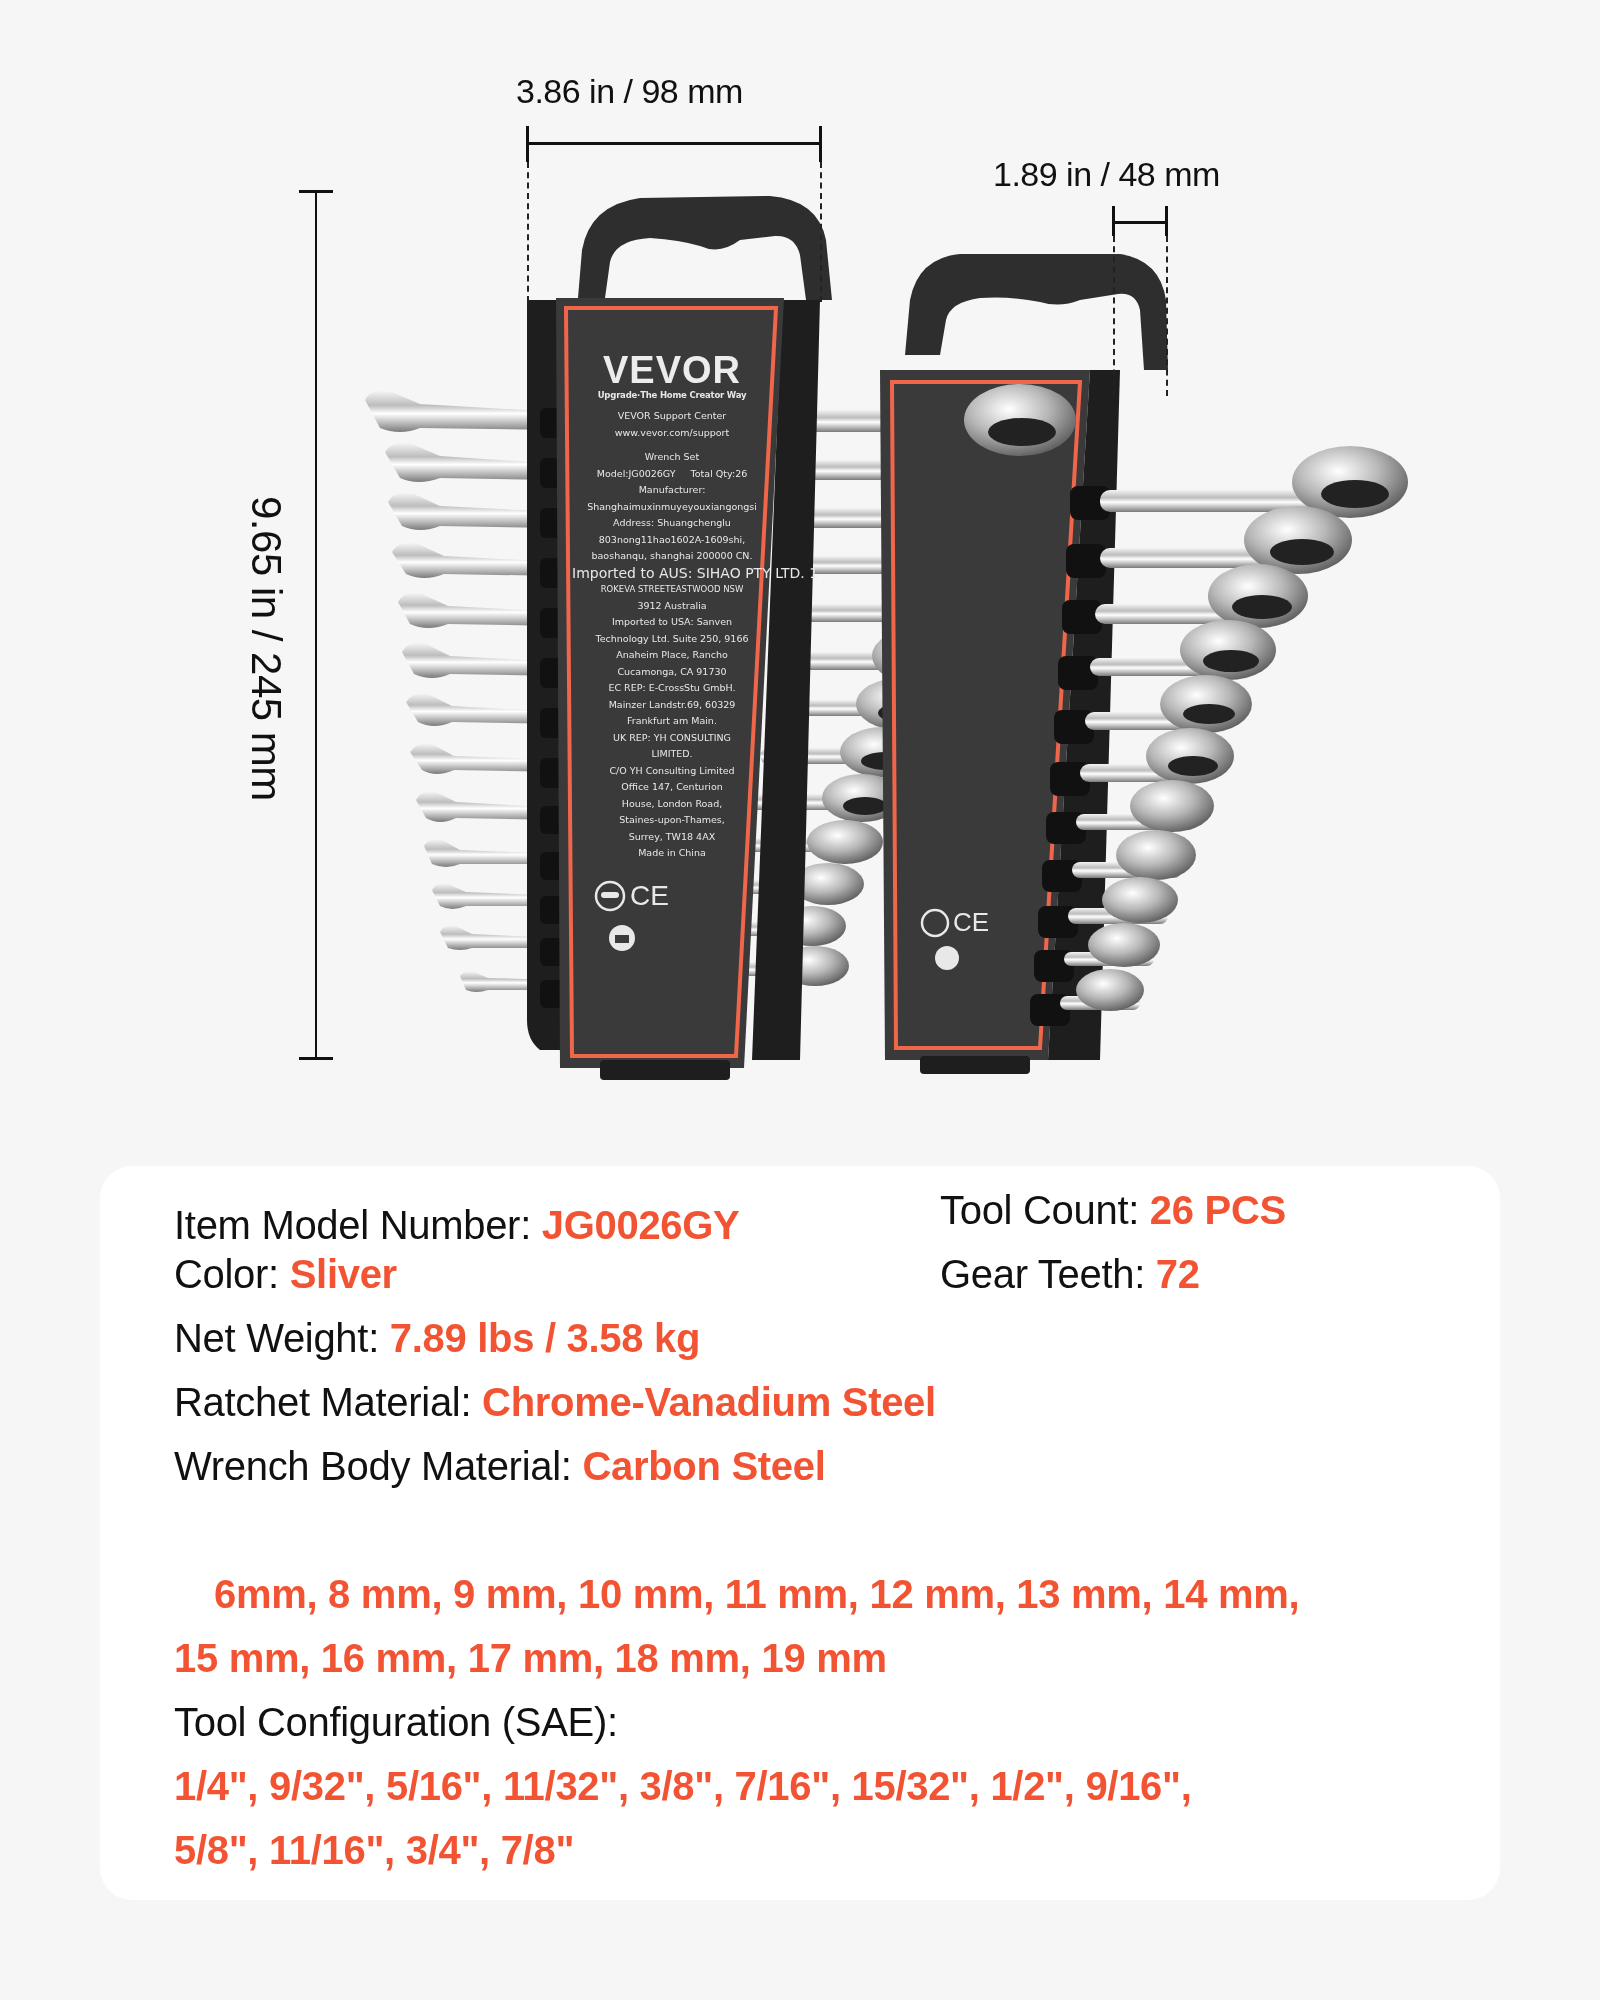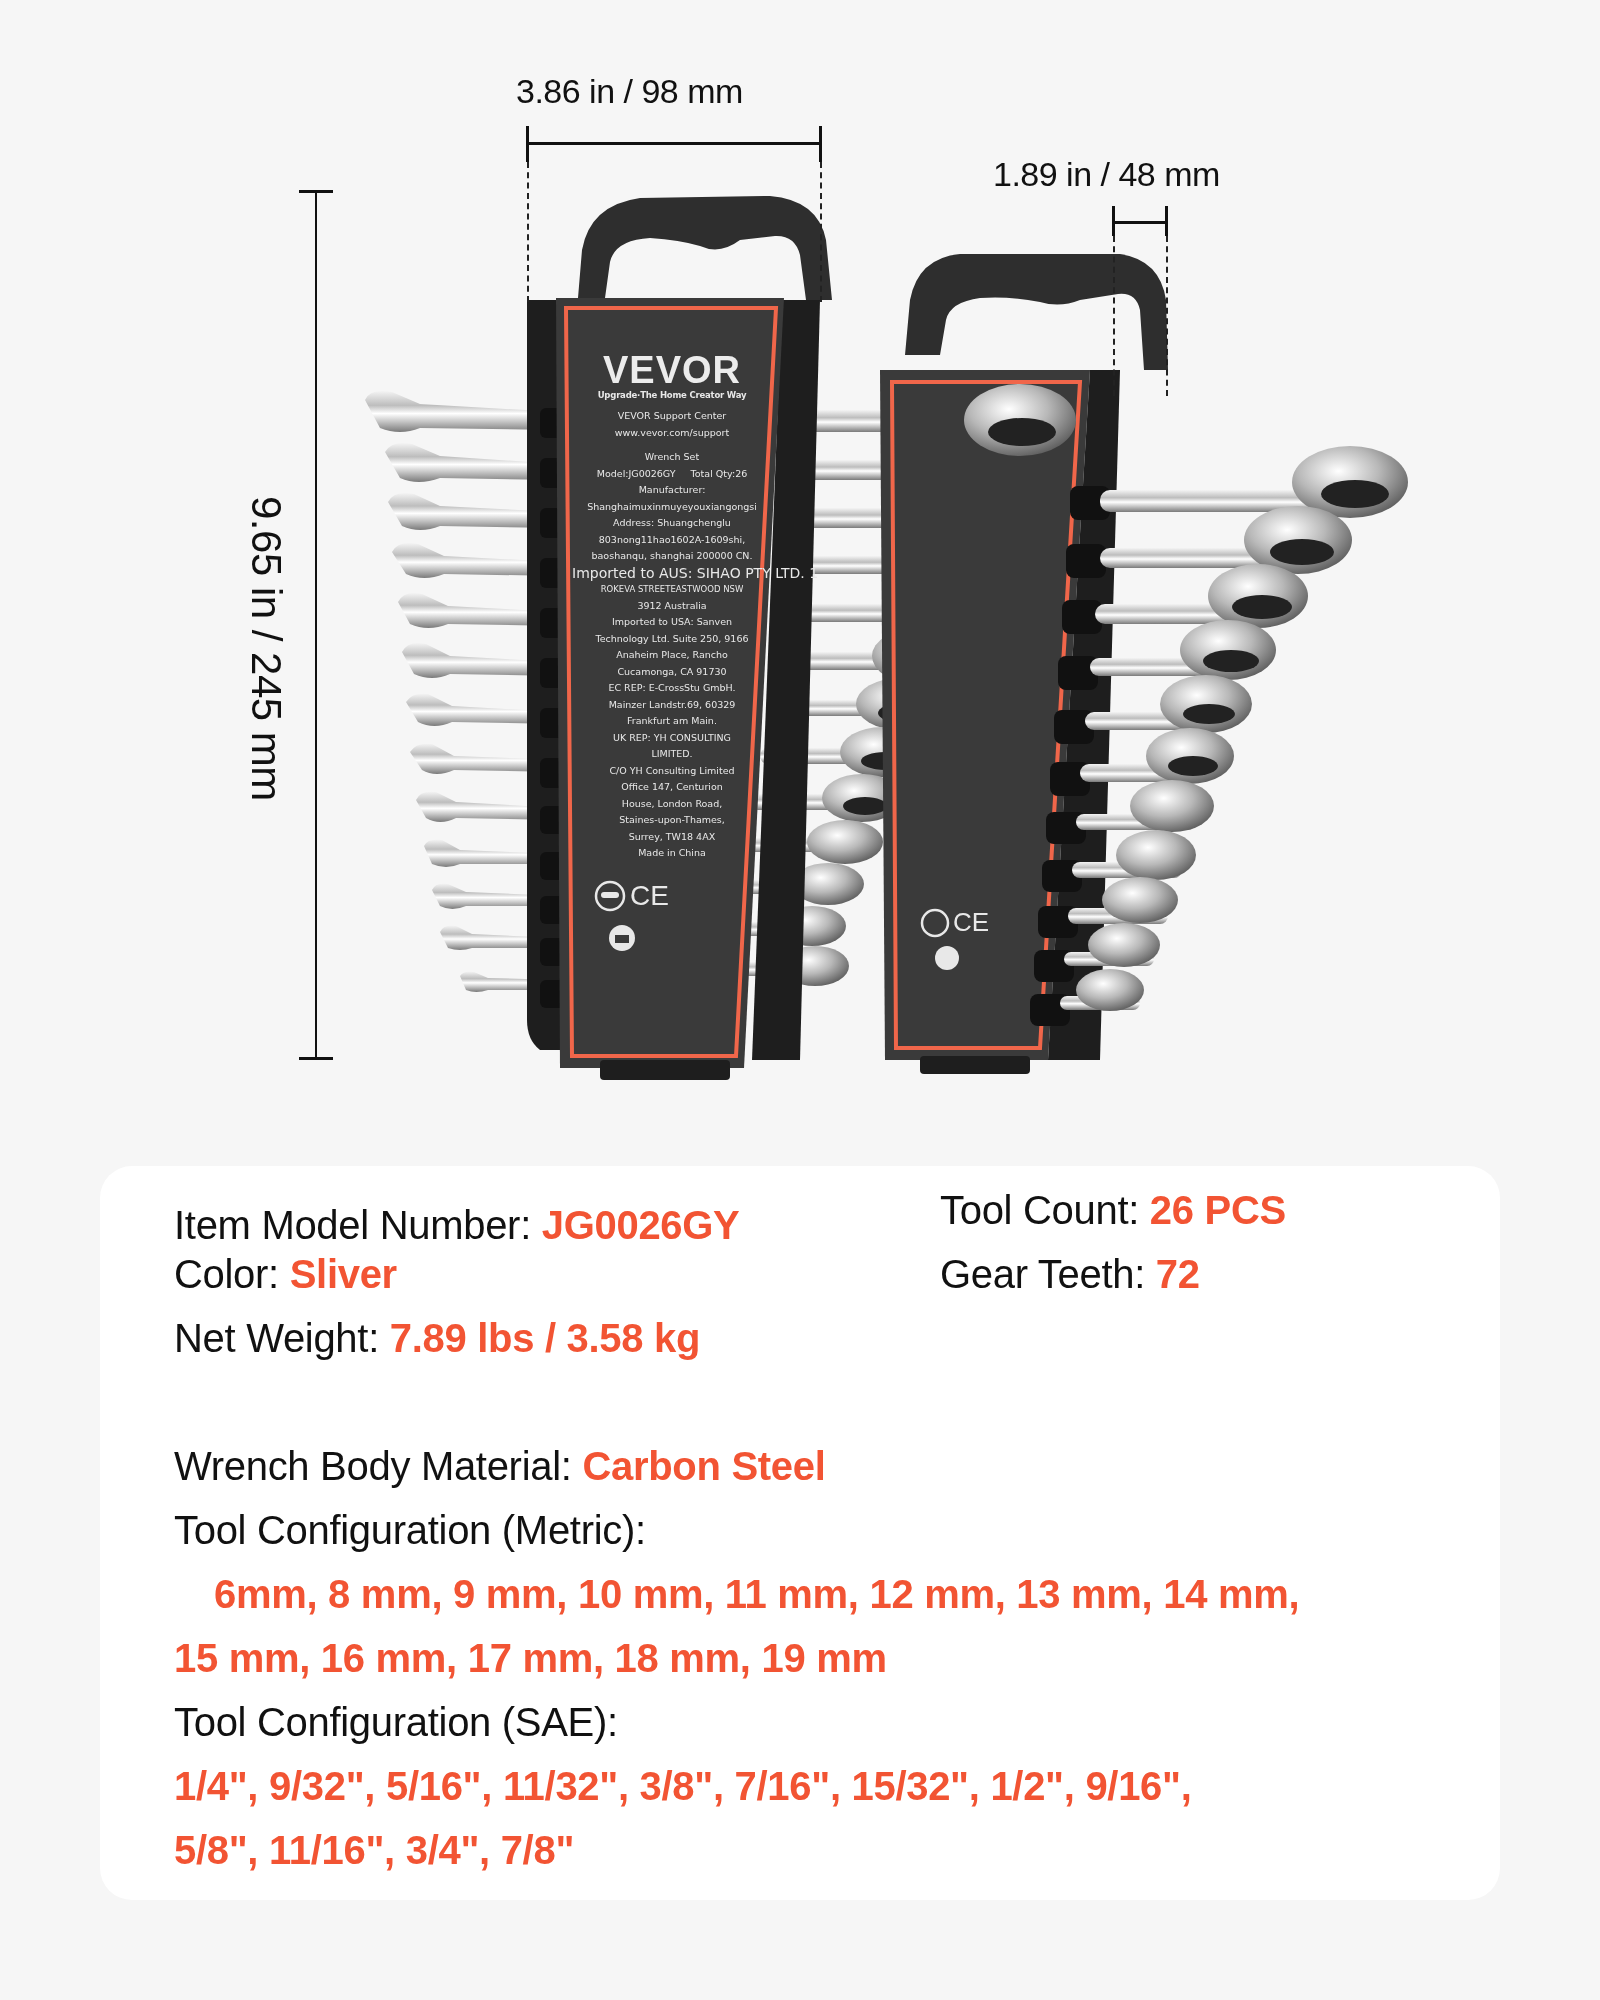--- a/index.html
+++ b/index.html
@@ -287,22 +287,24 @@
   </div>
   <div class="spec-line" style="top:84px;">
     <span>Color: </span><span class="val">Sliver</span>
   </div>
   <div class="spec-line" style="top:84px; left:840px;">
     <span>Gear Teeth: </span><span class="val">72</span>
   </div>
   <div class="spec-line" style="top:148px;">
     <span>Net Weight: </span><span class="val">7.89 lbs / 3.58 kg</span>
   </div>
+  <div class="spec-line" style="top:212px;">
+    <span>Ratchet Material: </span><span class="val">Chrome-Vanadium Steel</span>
+  </div>
   <div class="spec-line" style="top:276px;">
     <span>Wrench Body Material: </span><span class="val">Carbon Steel</span>
   </div>
-  <div class="spec-line" style="top:340px;">Tool Configuration (Metric):</div>
   <div class="spec-line accent" style="top:404px;margin-left:40px;">6mm, 8 mm, 9 mm, 10 mm, 11 mm, 12 mm, 13 mm, 14 mm,</div>
   <div class="spec-line accent" style="top:468px;">15 mm, 16 mm, 17 mm, 18 mm, 19 mm</div>
   <div class="spec-line" style="top:532px;">Tool Configuration (SAE):</div>
   <div class="spec-line accent" style="top:596px;">1/4", 9/32", 5/16", 11/32", 3/8", 7/16", 15/32", 1/2", 9/16",</div>
   <div class="spec-line accent" style="top:660px;">5/8", 11/16", 3/4", 7/8"</div>
 </div>
 
 </body></html>

